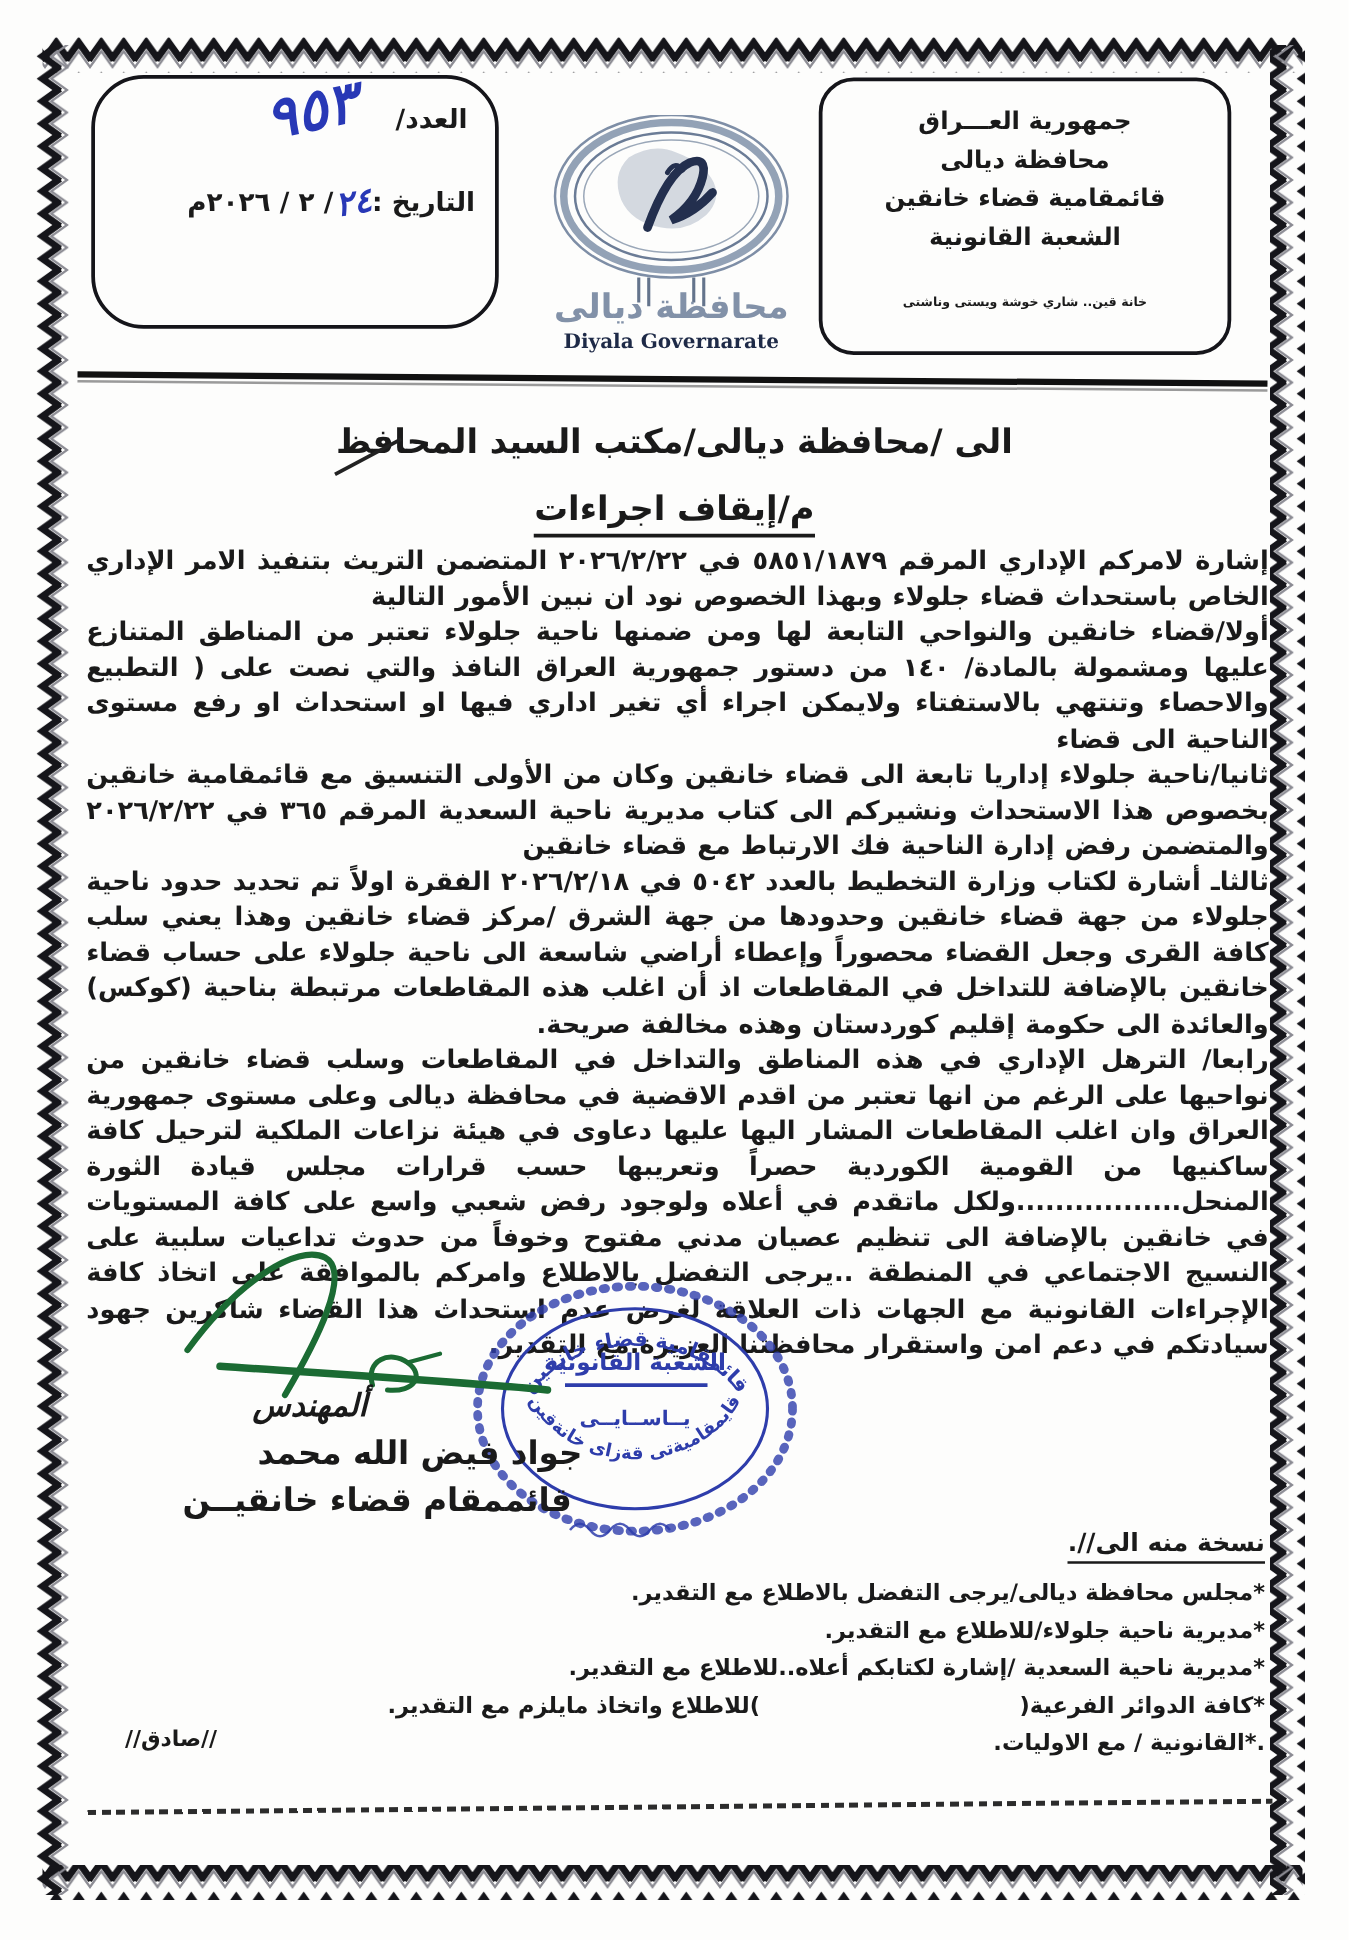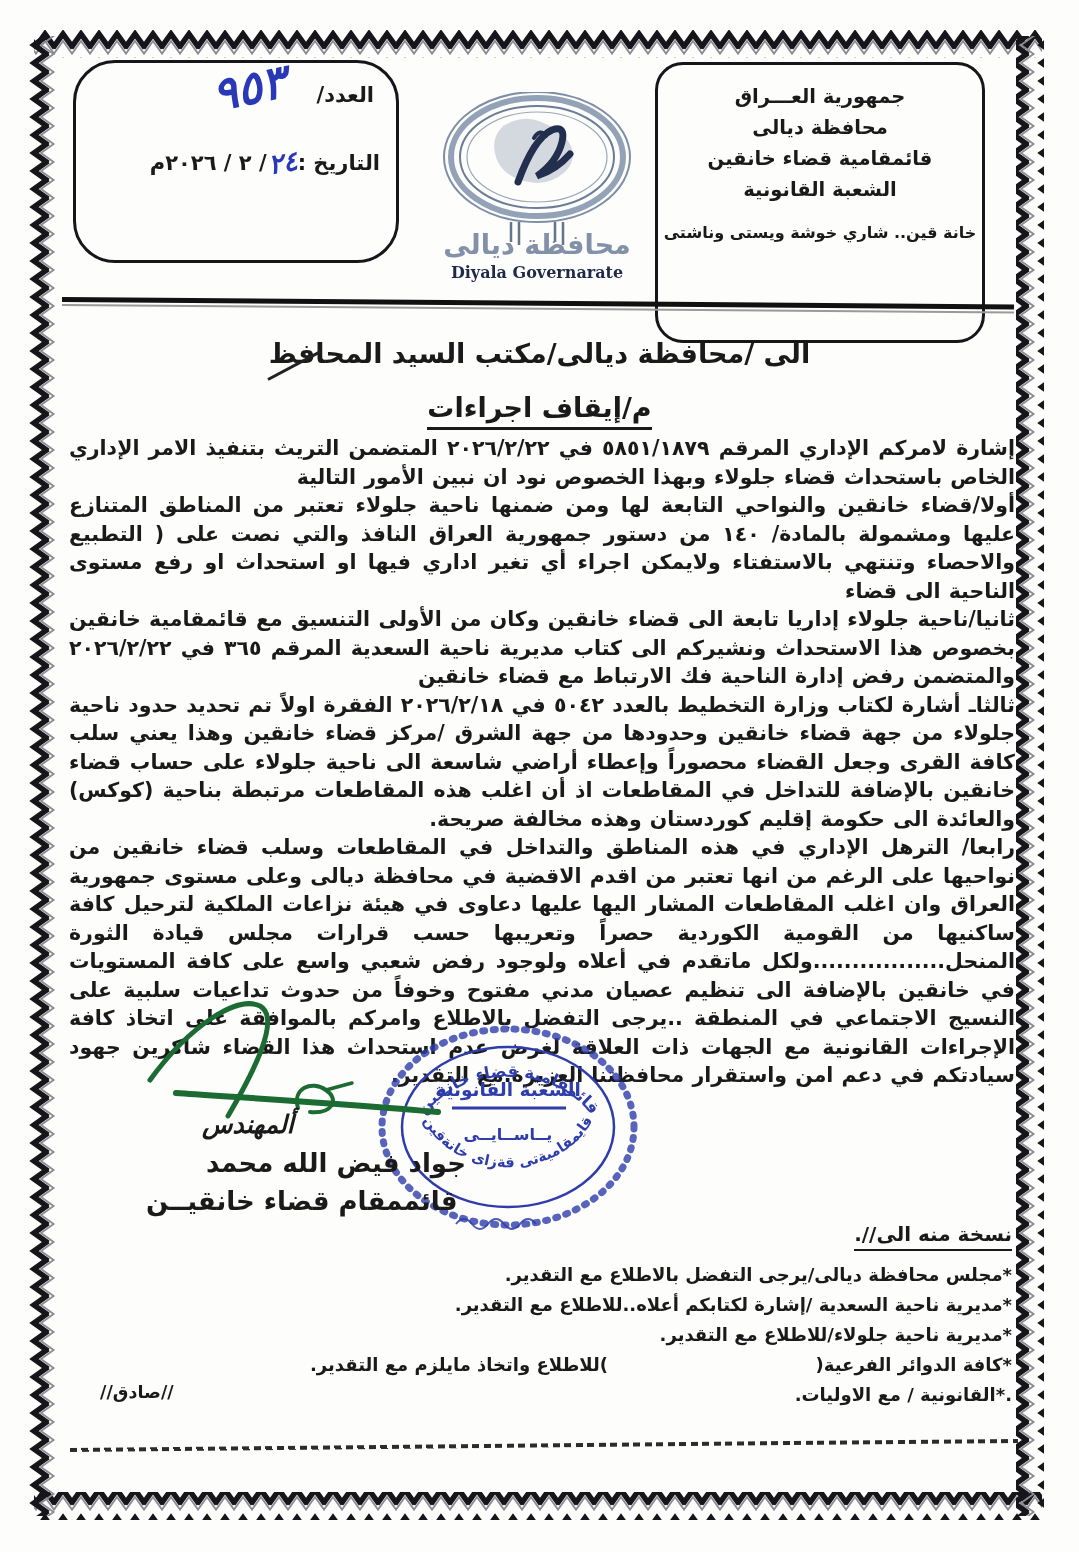--- a/index.html
+++ b/index.html
@@ -11,25 +11,25 @@
   
   .refbox{position:absolute;left:73px;top:60px;width:326px;height:203px;
     border:3px solid #15151a;border-radius:42px;box-sizing:border-box;}
   .ref-num-label{position:absolute;right:22px;top:20px;font-size:21px;font-weight:bold;}
   .ref-num-value{position:absolute;right:110px;top:-2px;font-size:46px;font-weight:bold;
     color:#2838b6;transform:rotate(-12deg);font-style:italic;letter-spacing:4px;}
   .ref-date-line{position:absolute;right:16px;top:82px;font-size:21px;font-weight:bold;direction:rtl;white-space:nowrap;}
   .ref-date-day{display:inline-block;color:#2838b6;font-size:27px;font-style:italic;
     transform:rotate(-9deg) translateY(2px);margin:0 1px;}
   
-  .hdrbox{position:absolute;left:655px;top:62px;width:330px;height:281px;
+  .hdrbox{position:absolute;left:655px;top:62px;width:330px;height:222px;
     border:3px solid #15151a;border-radius:28px;box-sizing:border-box;
     text-align:center;padding-top:16px;}
   .hdr-line{font-size:19.5px;font-weight:bold;line-height:31px;}
-  .hdr-motto{font-size:16px;font-weight:bold;margin-top:18px;}
+  .hdr-motto{font-size:10px;font-weight:bold;margin-top:32px;}
   
   .logo{position:absolute;left:418px;top:92px;}
   
   .rule{position:absolute;left:62px;top:297px;width:952px;transform:rotate(0.45deg);transform-origin:left center;}
   .rule-main{height:5px;background:#111;}
   .rule-sub{height:1.5px;background:#9a9a9a;margin-top:2px;}
   
   .to-line{position:absolute;top:338px;left:0;width:100%;text-align:center;
     font-size:27px;font-weight:bold;}
   .slash-mark{position:absolute;left:268px;top:378px;width:60px;height:3px;background:#222;
@@ -156,22 +156,22 @@
     </g>
   </svg>
 
   <div class="sig-title">ألمهندس</div>
   <div class="sig-name">جواد فيض الله محمد</div>
   <div class="sig-role">قائممقام قضاء خانقيــن</div>
 
   <div class="cc">
     <div><span class="cc-heading">نسخة منه الى//.</span></div>
     <div class="cc-item">*مجلس محافظة ديالى/يرجى التفضل بالاطلاع مع التقدير.</div>
+    <div class="cc-item">*مديرية ناحية جلولاء/للاطلاع مع التقدير.</div>
     <div class="cc-item">*مديرية ناحية السعدية /إشارة لكتابكم أعلاه..للاطلاع مع التقدير.</div>
-    <div class="cc-item">*مديرية ناحية جلولاء/للاطلاع مع التقدير.</div>
     <div class="cc-split">
       <span>*كافة الدوائر الفرعية(</span>
       <span>)للاطلاع واتخاذ مايلزم مع التقدير.</span>
     </div>
     <div class="cc-item">.*القانونية / مع الاوليات.</div>
   </div>
 
   <div class="sadiq">//صادق//</div>
   <div class="dashes"></div>
 

